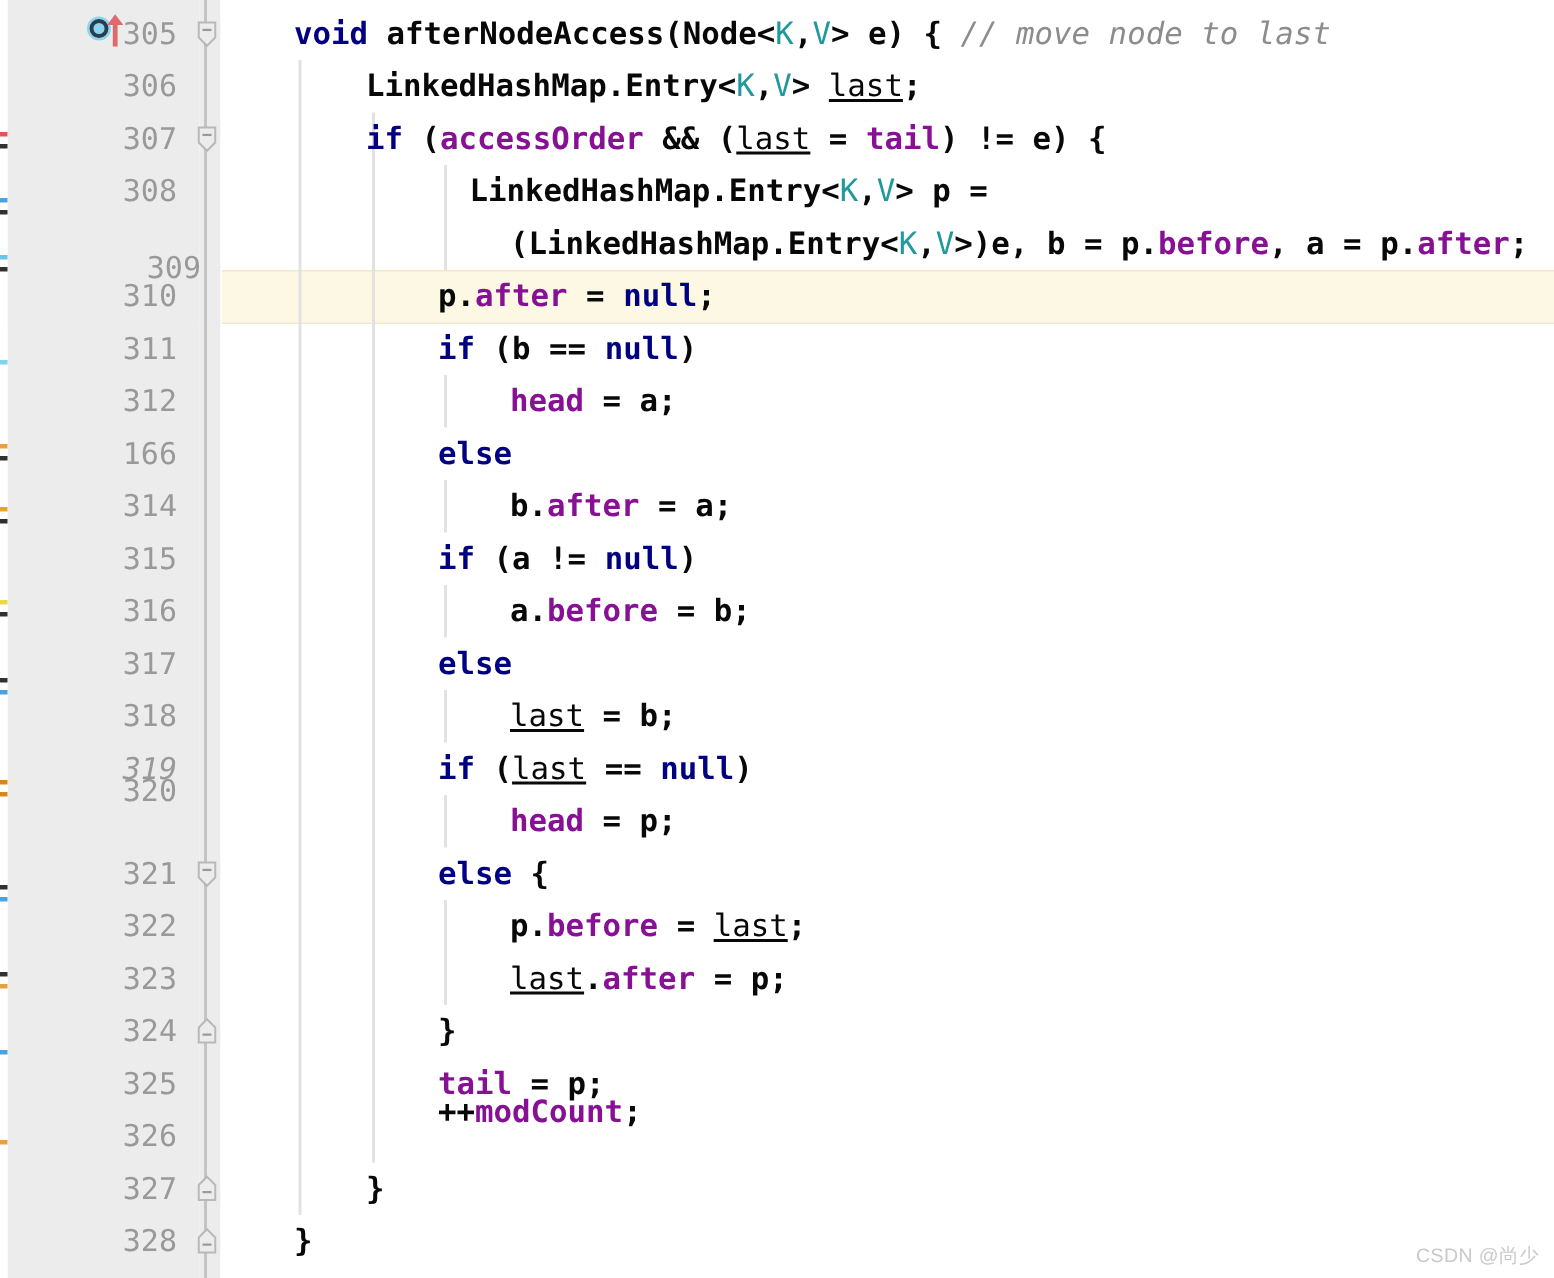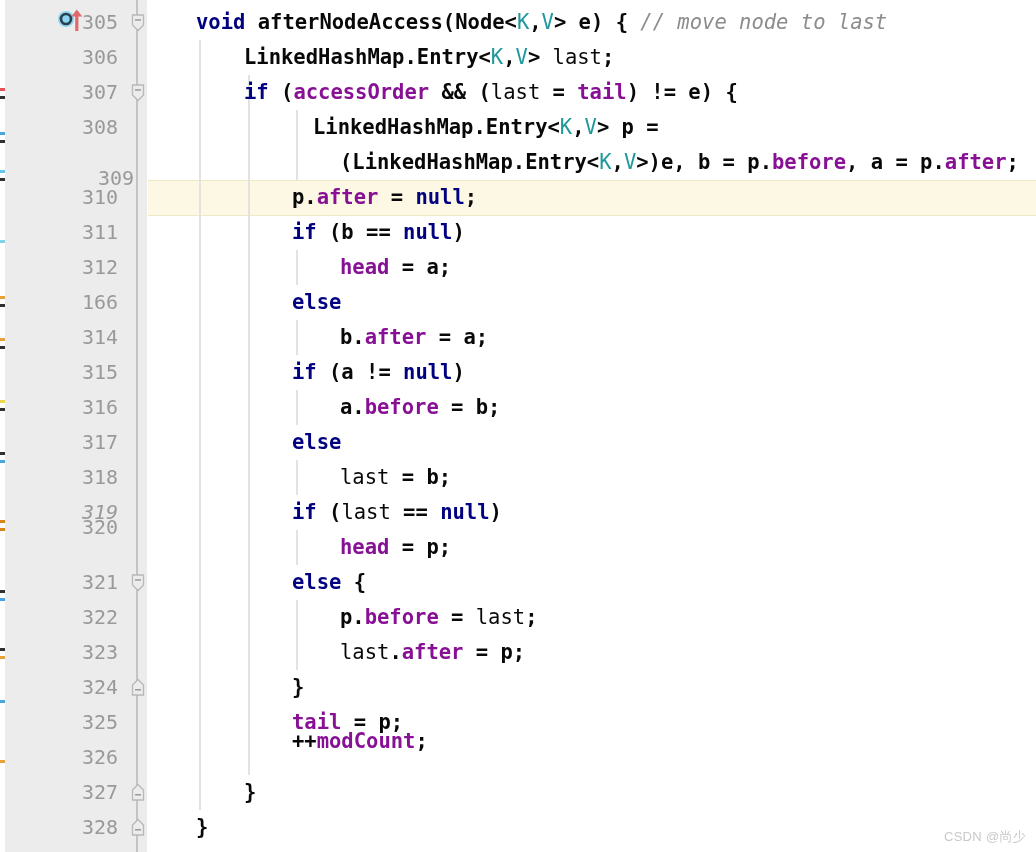--- a/index.html
+++ b/index.html
@@ -139,21 +139,21 @@
     color: #2b2b2b;
     z-index: 5;
   }
 
   
   .kw      { color: #000080; font-weight: bold; }
   .field   { color: #871094; font-weight: bold; }
   .type    { color: #20999d; }
   .plain   { color: #080808; font-weight: bold; }
   .comment { color: #8c8c8c; font-style: italic; }
-  .localvar{ color: #080808; text-underline-offset: 2px; }
+  .localvar{ color: #080808; text-decoration: underline; text-underline-offset: 2px; }
 
   
   .watermark {
     position: absolute;
     right: 10px; bottom: 6px;
     font-family: "Liberation Sans", sans-serif;
     font-size: 13px;
     color: #c9c9c9;
     z-index: 20;
     user-select: none;

